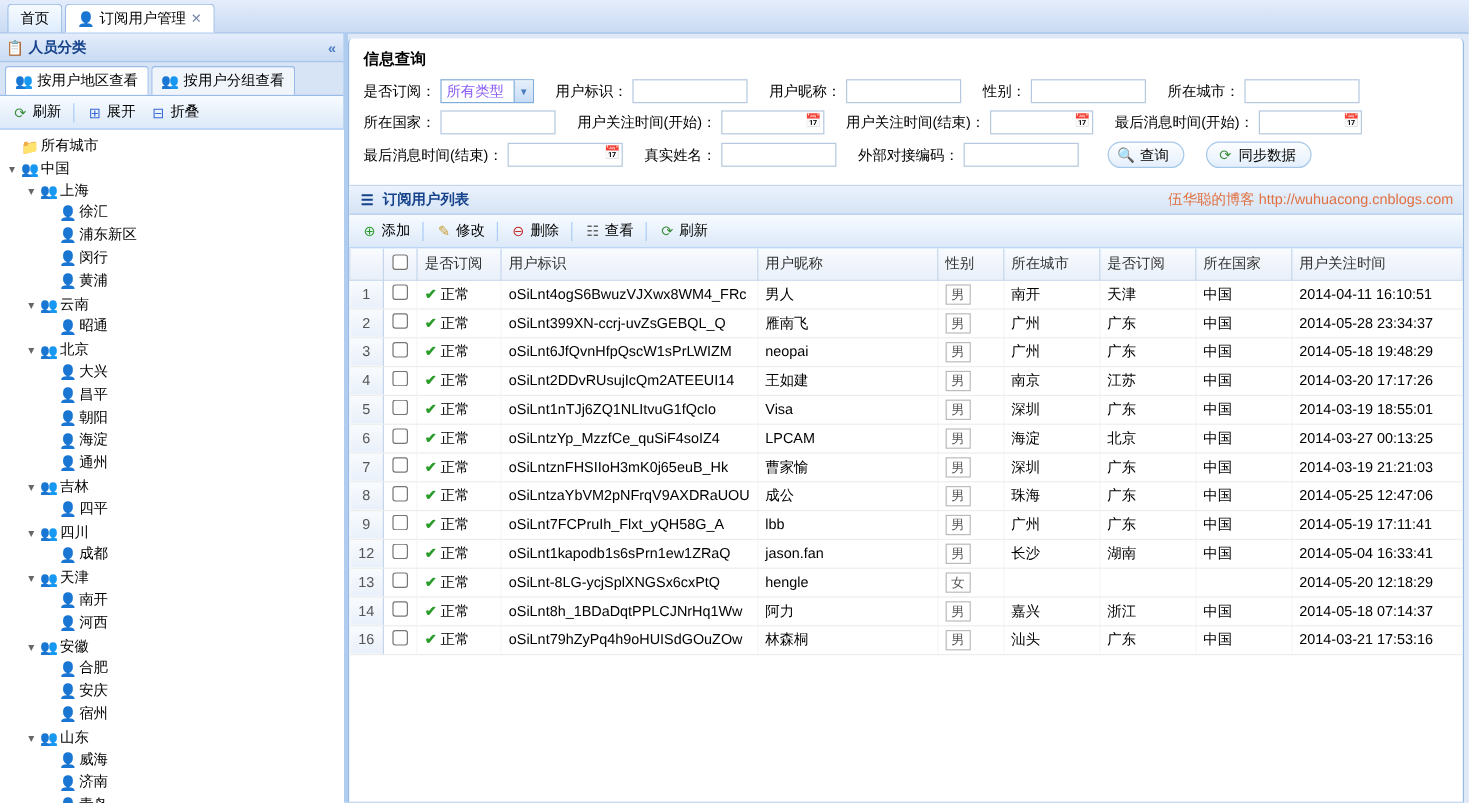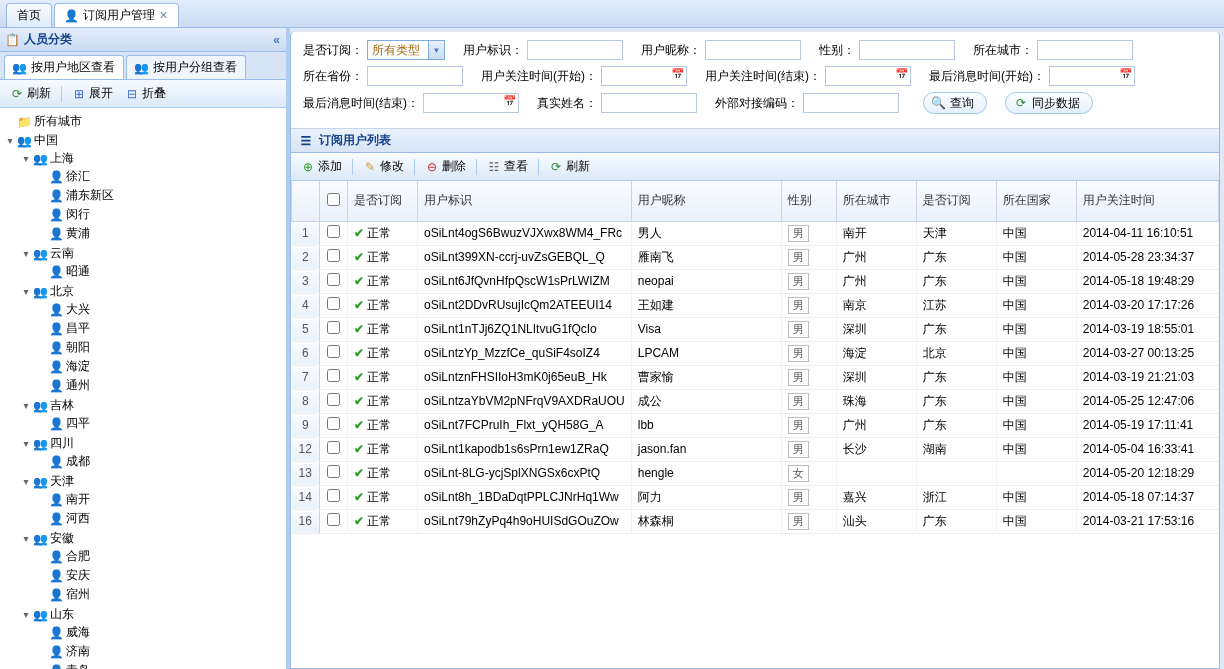--- a/index.html
+++ b/index.html
@@ -24,31 +24,31 @@
 .tree li { padding: 1px 0; white-space: nowrap; }
 .node { display: flex; align-items: center; gap: 2px; cursor: pointer; }
 .twisty { width: 12px; color: #666; text-align: center; font-size: 10px; }
 .main { flex: 1; display: flex; flex-direction: column; background: #fff; border: 1px solid #99bbe8; border-top: none; margin: 4px 4px 0 0; border-radius: 4px 4px 0 0; overflow: hidden; }
 .query { padding: 8px 12px; border-bottom: 1px solid #c5d6ec; }
 .query h3 { font-size: 13px; margin-bottom: 8px; }
 .qrow { display: flex; align-items: center; flex-wrap: wrap; gap: 4px; margin-bottom: 6px; }
 .qlabel { text-align: left; }
 .qinput { border: 1px solid #b5c8df; height: 20px; padding: 0 3px; }
 .combo { border: 1px solid #7eadd9; height: 20px; display: inline-flex; align-items: center; background: #fff; }
-.combo span { padding: 0 4px; color: #a16207; }
+.combo span { padding: 0 4px; color: #8b5cf6; }
 .combo .arrow { width: 16px; height: 18px; background: linear-gradient(#e8f0fb, #c7dcf6); border-left: 1px solid #7eadd9; display: flex; align-items: center; justify-content: center; color: #4a7ac0; font-size: 8px; }
 .date-wrap { position: relative; display: inline-block; }
 .date-wrap .cal { position: absolute; right: 2px; top: 2px; color: #c66; font-size: 11px; }
 .btn { height: 22px; padding: 0 12px 0 8px; border: 1px solid #a6c8e8; border-radius: 12px; background: linear-gradient(#fdfeff, #e4effc); display: inline-flex; align-items: center; gap: 4px; cursor: pointer; }
 .list-hdr { height: 24px; background: linear-gradient(#eaf2fd, #d6e4f5); border-bottom: 1px solid #99bbe8; display: flex; align-items: center; padding: 0 8px; color: #15428b; font-weight: bold; gap: 6px; }
 .watermark { margin-left: auto; color: #e07040; font-weight: normal; }
 .grid-tb { height: 28px; background: linear-gradient(#f7fbff, #dce9f9); border-bottom: 1px solid #aaccf6; display: flex; align-items: center; padding: 0 6px; gap: 4px; }
 .grid { flex: 1; overflow: auto; }
 table { border-collapse: collapse; width: 100%; }
-th { background: linear-gradient(#f9fbfe, #e9f0fa); border: 1px solid #c5d6ec; border-top: none; height: 40px; text-align: left; padding: 0 6px; font-weight: normal; color: #333; }
+th { background: linear-gradient(#f9fbfe, #e9f0fa); border: 1px solid #c5d6ec; border-top: none; height: 26px; text-align: left; padding: 0 6px; font-weight: normal; color: #333; }
 td { border-bottom: 1px solid #ededed; border-right: 1px solid #f5f5f5; height: 24px; padding: 0 6px; }
 .rownum { background: linear-gradient(#f9fbfe, #e9f0fa); border-right: 1px solid #c5d6ec; text-align: center; width: 28px; color: #555; }
 .chk { width: 28px; text-align: center; }
 .status { display: flex; align-items: center; gap: 3px; }
 .tick { color: #2a9c2a; font-weight: bold; }
 .gender-box { display: inline-block; border: 1px solid #bbb; padding: 0 4px; font-size: 11px; color: #555; }
 .ico { display: inline-flex; width: 14px; height: 14px; align-items: center; justify-content: center; }
 </style>
 </head>
 <body>
@@ -207,41 +207,42 @@
                 </ul>
               </li>
             </ul>
           </li>
         </ul>
       </div>
   </div>
 
   <div class="main">
     <div class="query">
+      <h3>信息查询</h3>
       <div class="qrow">
         <span class="qlabel">是否订阅：</span>
         <span class="combo">
             <span style="width:60px">所有类型</span>
             <span class="arrow">▼</span>
           </span>
         <span style="width:10px"></span>
         <span class="qlabel">用户标识：</span>
         <input class="qinput" style="width: 96px;">
         <span style="width:10px"></span>
         <span class="qlabel">用户昵称：</span>
         <input class="qinput" style="width: 96px;">
         <span style="width:10px"></span>
         <span class="qlabel">性别：</span>
         <input class="qinput" style="width: 96px;">
         <span style="width:10px"></span>
         <span class="qlabel">所在城市：</span>
         <input class="qinput" style="width: 96px;">
       </div>
       <div class="qrow">
-        <span class="qlabel">所在省份：</span>
+        <span class="qlabel">所在国家：</span>
         <input class="qinput" style="width: 96px;">
         <span style="width:10px"></span>
         <span class="qlabel">用户关注时间(开始)：</span>
         <span class="date-wrap"><input class="qinput" style="width: 86px;"><span class="cal">📅</span></span>
         <span style="width:10px"></span>
         <span class="qlabel">用户关注时间(结束)：</span>
         <span class="date-wrap"><input class="qinput" style="width: 86px;"><span class="cal">📅</span></span>
         <span style="width:10px"></span>
         <span class="qlabel">最后消息时间(开始)：</span>
         <span class="date-wrap"><input class="qinput" style="width: 86px;"><span class="cal">📅</span></span>
@@ -264,20 +265,21 @@
         <span class="btn">
             <span class="ico" style="color:#3b8c3b">⟳</span>
             <span>同步数据</span>
           </span>
       </div>
     </div>
 
     <div class="list-hdr">
       <span class="ico">☰</span>
       <span>订阅用户列表</span>
+      <span class="watermark">伍华聪的博客 http://wuhuacong.cnblogs.com</span>
     </div>
     <div class="grid-tb">
       <div class="tbtn">
           <span class="ico" style="color:#2a9c2a">⊕</span>
           <span>添加</span>
         </div>
       <div class="sep"></div>
       <div class="tbtn">
           <span class="ico" style="color:#c79a2e">✎</span>
           <span>修改</span>

